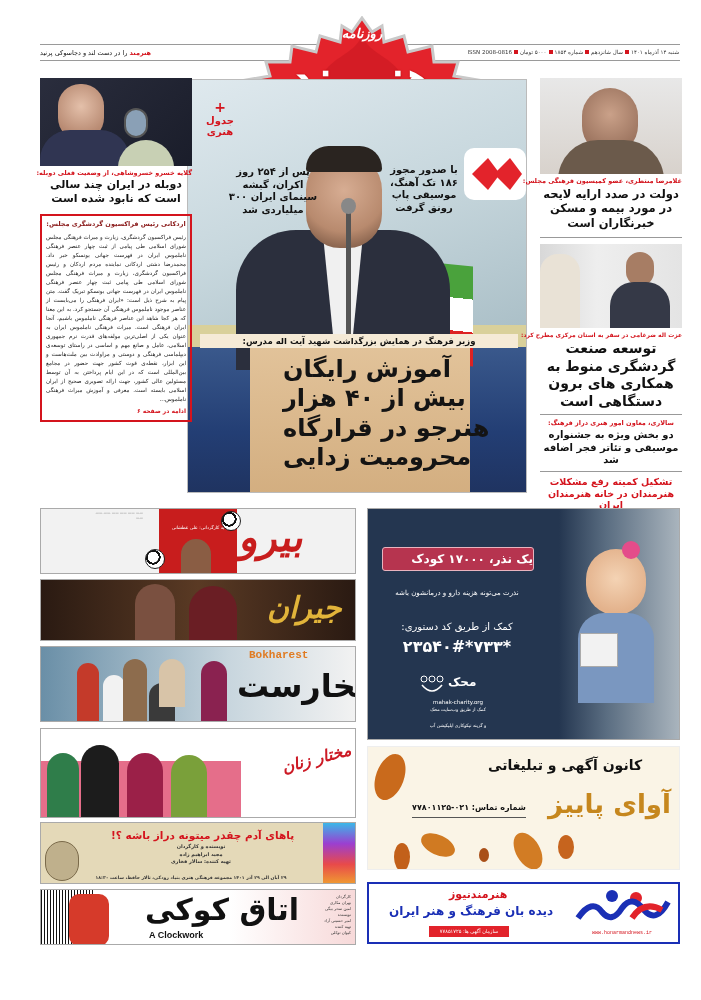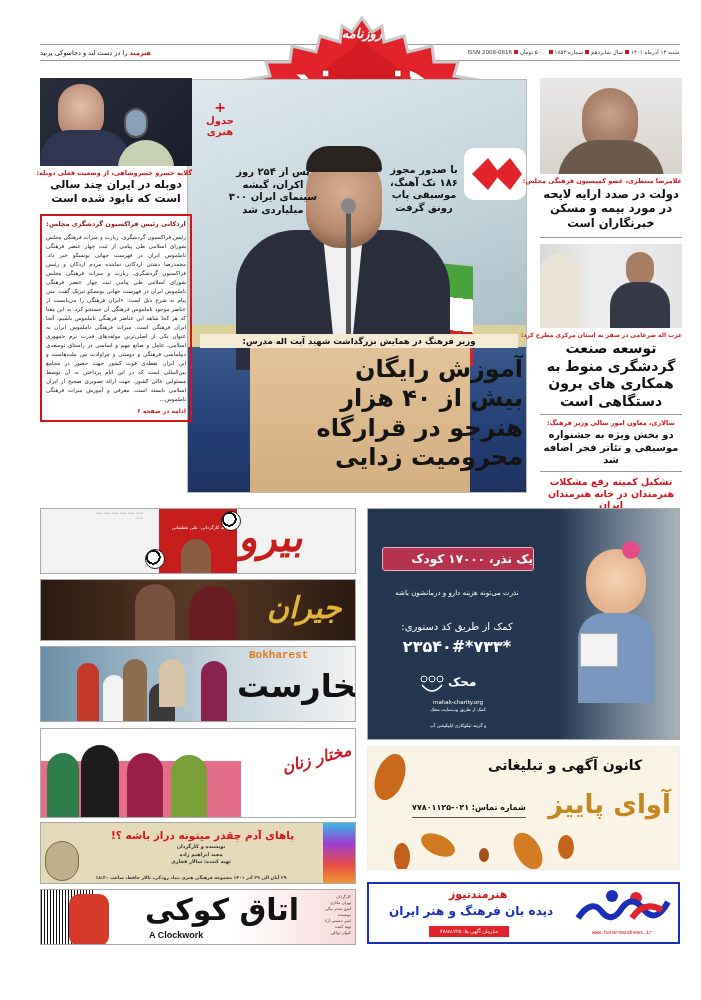--- a/index.html
+++ b/index.html
@@ -46,21 +46,21 @@
   .lead .mic { position: absolute; left: 158px; top: 128px; width: 5px; height: 140px; background: #555; }
   .lead .mic-head { position: absolute; left: 153px; top: 118px; width: 15px; height: 16px; border-radius: 50%; background: #888; }
 
   .lead .heart { position: absolute; right: 0; top: 68px; width: 62px; height: 52px; }
 
   .lead .sub-left { position: absolute; left: 40px; top: 86px; width: 90px; text-align: center; font-size: 10px; font-weight: bold; color: #111; line-height: 1.25; }
   .lead .sub-right { position: absolute; left: 196px; top: 84px; width: 80px; text-align: center; font-size: 10px; font-weight: bold; color: #111; line-height: 1.25; }
   .lead .art-table { position: absolute; left: 4px; top: 20px; width: 56px; text-align: center; color: #d4141d; font-weight: bold; font-size: 10px; line-height: 1.1; }
 
   .lead .rotitr { position: absolute; left: 12px; top: 254px; width: 318px; text-align: center; background: #f5ead6; font-size: 8.5px; font-weight: bold; padding: 2px 0; white-space: nowrap; }
-  .lead .big-title { position: absolute; left: 95px; top: 275px; width: 240px; text-align: right; font-size: 24px; font-weight: bold; line-height: 1.22; color: #141414; }
+  .lead .big-title { position: absolute; left: 95px; top: 275px; width: 240px; text-align: left; font-size: 24px; font-weight: bold; line-height: 1.22; color: #141414; }
 
   
   .ad { position: absolute; overflow: hidden; border: 1px solid #aaa; }
   .ad-title { position: absolute; font-weight: bold; white-space: nowrap; }
   .small { font-size: 5px; color: #333; line-height: 1.5; }
 
   .ball { position: absolute; width: 20px; height: 20px; border-radius: 50%; background: radial-gradient(circle at 40% 40%, #fff 0 35%, #111 36% 48%, #fff 49% 100%); border: 1px solid #222; }
 </style>
 </head>
 <body>
@@ -135,21 +135,21 @@
 
   <div class="photo" style="height:84px; margin-top:6px; background: linear-gradient(90deg,#d8d8d8 0%,#eeeeee 40%,#e4e4e4 100%);">
     <div style="position:absolute;left:0;top:10px;width:40px;height:76px;background:#e9e2d6;border-radius:18px 18px 0 0;"></div>
     <div style="position:absolute;left:86px;top:8px;width:28px;height:34px;border-radius:14px;background:#a77d64;"></div>
     <div style="position:absolute;left:70px;top:38px;width:60px;height:48px;border-radius:24px 24px 0 0;background:#353947;"></div>
   </div>
   <div class="kicker-red" style="margin-top:3px; font-size:6px;">عزت اله ضرغامی در سفر به استان مرکزی مطرح کرد:</div>
   <div class="headline" style="font-size:14px; margin-top:2px;">توسعه صنعت گردشگری منوط به همکاری های برون دستگاهی است</div>
   <div class="sep"></div>
 
-  <div class="kicker-red">سالاری، معاون امور سالی وزیر فرهنگ:</div>
+  <div class="kicker-red">سالاری، معاون امور هنری دراز فرهنگ:</div>
   <div class="headline" style="font-size:10px; margin-top:2px;">دو بخش ویژه به جشنواره موسیقی و تئاتر فجر اضافه شد</div>
   <div class="sep"></div>
 
   <div class="headline" style="font-size:9.5px; color:#d4141d; margin-top:4px;">تشکیل کمیته رفع مشکلات هنرمندان در خانه هنرمندان ایران</div>
 </div>
 
 <div class="col-left">
   <div class="photo" style="height:88px; background: linear-gradient(135deg,#2a2d3d 0%,#1a1d2a 100%);">
     <div style="position:absolute;left:18px;top:6px;width:46px;height:56px;border-radius:22px;background:radial-gradient(circle at 50% 40%,#e4c0aa 0%,#b88a72 70%);"></div>
     <div style="position:absolute;left:0;top:52px;width:90px;height:40px;border-radius:30px 30px 0 0;background:#303552;"></div>

